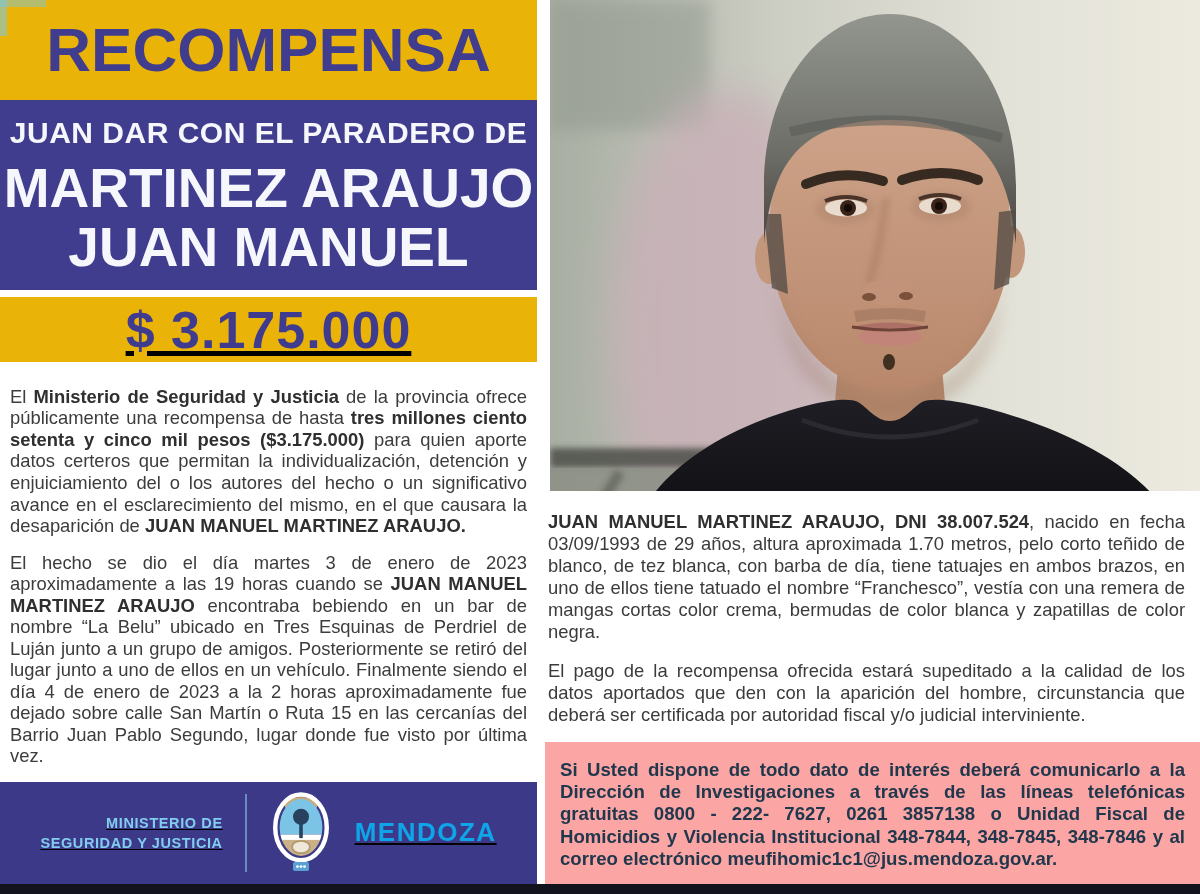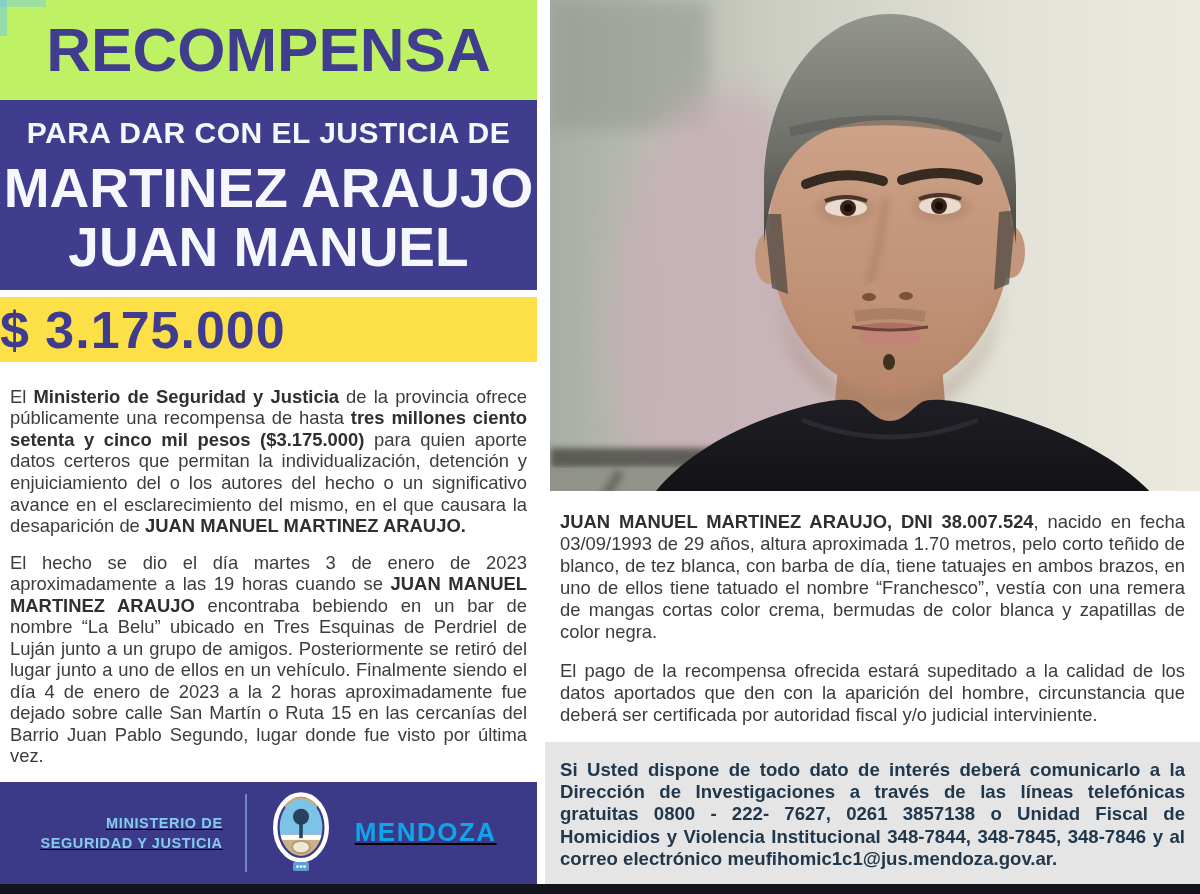--- a/index.html
+++ b/index.html
@@ -9,34 +9,34 @@
     -webkit-font-smoothing:antialiased;
   }
   .poster{position:relative;width:1200px;height:894px;background:#ffffff;}
   .columns{display:flex;width:1200px;height:884px;}
   .left-col{width:537px;display:flex;flex-direction:column;background:#ffffff;position:relative;}
   .right-col{width:663px;display:flex;flex-direction:column;background:#ffffff;}
 
   
   .corner-accent-v{position:absolute;left:0;top:0;width:7px;height:36px;background:rgba(116,200,232,.55);}
   .corner-accent-h{position:absolute;left:0;top:0;width:46px;height:7px;background:rgba(116,200,232,.45);}
-  .header-band{height:112px;display:flex;align-items:center;justify-content:center;background:#bef264;text-align:center;}
+  .header-band{height:112px;display:flex;align-items:center;justify-content:center;background:#eab308;text-align:center;}
   .header-band h1{
     margin:0;font-size:62px;font-weight:800;letter-spacing:0px;
     color:#403c8e;line-height:1;
   }
   .name-panel{
     height:212px;background:#413d8e;color:#f5f7fc;text-align:center;
     display:flex;flex-direction:column;justify-content:center;gap:2px;
   }
   .name-panel .para-line{font-size:30px;font-weight:700;letter-spacing:.5px;margin:2px 0 8px 0;}
   .name-panel .name-line{font-size:55px;font-weight:700;line-height:1.04;margin:0;}
   .white-gap{height:8px;background:#ffffff;}
   .reward-band{
-    height:72px;background:#fde047;display:flex;align-items:center;
+    height:72px;background:#eab308;display:flex;align-items:center;justify-content:center;text-decoration:underline;
   }
   .reward-band .amount{font-size:52px;font-weight:800;color:#3f3b8e;letter-spacing:1px;}
   .body-copy{
     padding:12px 10px 0 10px;color:#3c3c3c;
     font-size:18.4px;line-height:1.17;text-align:justify;
   }
   .body-copy p{margin:12px 0 15px 0;}
   .body-copy b,.desc b,.contact-box b{font-weight:700;color:#2f2f2f;}
 
   .footer-bar{
@@ -51,44 +51,44 @@
   .logo{flex:0 0 auto;}
   .province-name{color:#0ea5e9;font-weight:800;font-size:26px;letter-spacing:1.5px;}
 
   
   .photo-wrap{height:545px;margin-left:13px;background:#d6d7cd;overflow:hidden;}
   .photo-wrap svg{display:block;}
   .desc{
     margin:0;padding:20px 15px 0 11px;color:#3b3b3b;
     font-size:18.4px;line-height:1.2;text-align:justify;
   }
-  .desc p{margin:0 0 16px 12px;}
+  .desc p{margin:0 0 16px 0;}
   .contact-box{
-    margin-top:auto;margin-left:8px;height:156px;background:#e5e5e5;
+    margin-top:auto;margin-left:8px;height:156px;background:#fca5a5;
     padding:17px 15px 0 15px;box-sizing:border-box;
     color:#21384c;font-weight:700;font-size:18.6px;line-height:1.2;text-align:justify;
   }
   .bottom-strip{position:absolute;left:0;bottom:0;width:1200px;height:10px;background:#13131d;}
 </style>
 </head>
 <body>
 
 <div class="poster">
   <div class="columns">
 
     <div class="left-col">
       <div class="corner-accent-v"></div>
       <div class="corner-accent-h"></div>
 
       <div class="header-band">
         <h1>RECOMPENSA</h1>
       </div>
 
       <div class="name-panel">
-        <div class="para-line">PARA DAR CON EL JUSTICIA DE</div>
+        <div class="para-line">JUAN DAR CON EL PARADERO DE</div>
         <div class="name-line">MARTINEZ ARAUJO</div>
         <div class="name-line">JUAN MANUEL</div>
       </div>
 
       <div class="white-gap"></div>
 
       <div class="reward-band">
         <span class="amount">$ 3.175.000</span>
       </div>
 

